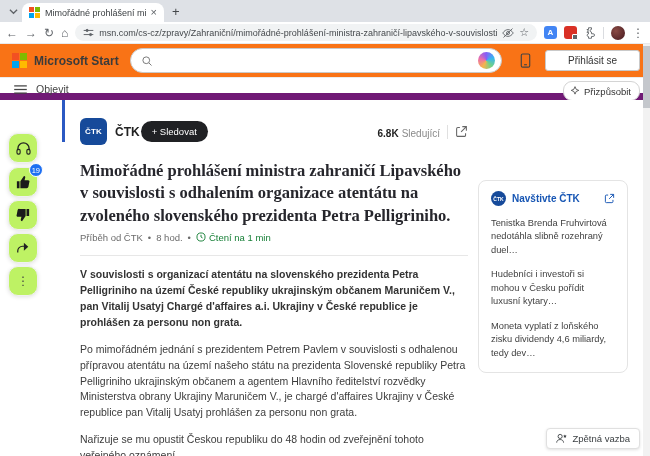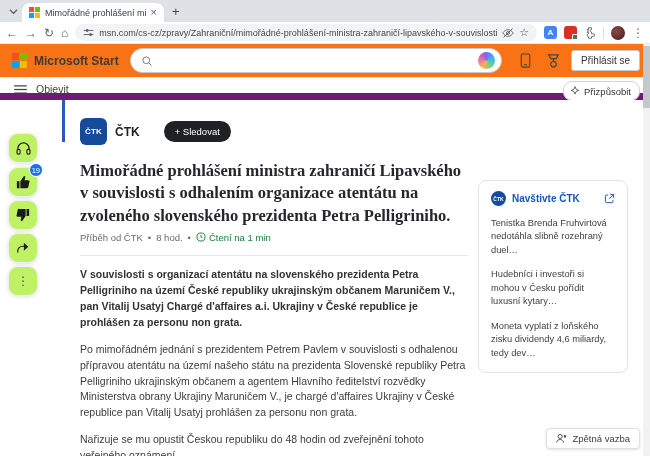--- a/index.html
+++ b/index.html
@@ -32,42 +32,42 @@
   .msn-header { position:absolute; left:0; top:44px; width:650px; height:34px; background:#f97316; border-bottom:1px solid #ececec; }
   .brand { position:absolute; left:12px; top:9px; display:flex; align-items:center; gap:7px; }
   .brand-sq { display:grid; grid-template-columns:7px 7px; grid-template-rows:7px 7px; gap:1px; }
   .brand-sq i:nth-child(1){background:#f25022} .brand-sq i:nth-child(2){background:#7fba00}
   .brand-sq i:nth-child(3){background:#00a4ef} .brand-sq i:nth-child(4){background:#ffb900}
   .brand-name { font-size:12px; font-weight:600; color:#3b3b3b; }
   .searchbar { position:absolute; left:130px; top:4px; width:372px; height:25px; border:1px solid #c9c9c9; border-radius:14px; display:flex; align-items:center; padding:0 6px 0 10px; background:#fff; }
   .searchbar .spacer { flex:1; }
   .copilot { width:17px; height:17px; border-radius:50%; background:conic-gradient(from 210deg, #f7b34c, #ec6fa8, #8a5cf5, #39b4f3, #6fd18a, #f7b34c); }
   .hdr-ic { position:absolute; top:9px; color:#444; }
-  .signin { position:absolute; right:10px; top:6px; height:21px; border:1px solid #c9c9c9; border-radius:3px; background:#fff; font-size:10px; color:#333; padding:0 9px; font-family:inherit;margin-left:24px; }
+  .signin { position:absolute; right:10px; top:6px; height:21px; border:1px solid #c9c9c9; border-radius:3px; background:#fff; font-size:10px; color:#333; padding:0 22px; font-family:inherit;margin-left:24px; }
 
   
   .subheader { position:absolute; left:0; top:78px; width:650px; height:22px; background:#fff; border-bottom:7px solid #701a75; }
   .discover { position:absolute; left:36px; top:5px; font-size:10.5px; color:#444; }
   .personalize { position:absolute; right:10px; top:3px; height:20px; border:1px solid #d4d4d4; border-radius:9px; background:#fff; font-size:9.5px; color:#333; padding:0 8px 0 6px; display:flex; align-items:center; gap:4px; font-family:inherit; }
 
   
   .content { position:absolute; left:0; top:100px; width:650px; height:356px; background:#fff; }
   .progress-bar { position:absolute; left:62px; top:0px; width:3px; height:42px; background:#2b59c3; }
 
   
   .rail-btn { position:absolute; left:8px; width:30px; height:30px; background:#bef264; border:1px solid #f0f0f0; border-radius:10px; box-shadow:0 1px 4px rgba(0,0,0,.12); display:flex; align-items:center; justify-content:center; color:#222; }
   .badge { position:absolute; top:-5px; right:-6px; min-width:14px; height:14px; background:#1d6ff2; border-radius:8px; color:#fff; font-size:7.5px; display:flex; align-items:center; justify-content:center; padding:0 2px; border:1px solid #fff; }
   .kebab-glyph { font-size:12px; color:#444; line-height:1; }
 
   
   .article { position:absolute; left:80px; top:18px; width:388px; }
   .pub-row { display:flex; align-items:center; }
   .ctk-logo { width:27px; height:27px; background:#164a9a; border-radius:6px; color:#fff; font-size:8px; font-weight:bold; display:flex; align-items:center; justify-content:center; letter-spacing:.2px; }
   .pub-name { font-size:12px; font-weight:bold; color:#222; margin-left:8px; }
-  .follow-btn { margin-left:24px; background:#202124; color:#fff; border:none; border-radius:13px; font-size:9.5px; padding:5px 11px; font-family:inherit; }
+  .follow-btn { margin-left:1px; background:#202124; color:#fff; border:none; border-radius:13px; font-size:9.5px; padding:5px 11px; font-family:inherit; }
   .pub-right { margin-left:auto; display:flex; align-items:center; gap:7px; }
   .followers-count { font-size:10px; font-weight:bold; color:#222; }
   .followers-label { font-size:10px; color:#8a8a8a; margin-left:3px; }
   .pub-div { width:1px; height:14px; background:#e0e0e0; }
   .headline { margin-top:15px; font-family:"Liberation Serif", serif; font-size:16.5px; font-weight:700; line-height:1.35; color:#26262c; }
   .byline { margin-top:5px; font-size:9.5px; color:#6b6b6b; display:flex; align-items:center; gap:5px; }
   .readtime { color:#188038; display:flex; align-items:center; gap:3px; }
   .art-div { margin-top:12px; border:none; border-top:1px solid #e7e7e7; }
   .para { margin-top:11px; font-size:10.5px; line-height:1.52; color:#3c3c3c; }
   .para.bold { font-weight:bold; color:#333; }
@@ -217,20 +217,28 @@
   </div>
   <div class="rail-btn" style="top:166px">
     <span class="kebab-glyph">⋮</span>
   </div>
 
   <div class="article">
     <div class="pub-row">
       <span class="ctk-logo">ČTK</span>
       <span class="pub-name">ČTK</span>
       <button class="follow-btn">+ Sledovat</button>
+      <span class="pub-right">
+        <span><span class="followers-count">6.8K</span><span class="followers-label">Sledující</span></span>
+        <span class="pub-div"></span>
+        <svg width="13" height="13" viewBox="0 0 16 16">
+            <path d="M6 3H3.5A1.5 1.5 0 0 0 2 4.5v8A1.5 1.5 0 0 0 3.5 14h8a1.5 1.5 0 0 0 1.5-1.5V10" fill="none" stroke="#666" stroke-width="1.3"></path>
+            <path d="M9 2h5v5 M14 2L7.5 8.5" fill="none" stroke="#666" stroke-width="1.3"></path>
+          </svg>
+      </span>
     </div>
 
     <h1 class="headline">Mimořádné prohlášení ministra zahraničí Lipavského v souvislosti s odhalením organizace atentátu na zvoleného slovenského prezidenta Petra Pelligriniho.</h1>
 
     <div class="byline">
       <span>Příběh od ČTK</span>
       <span>•</span>
       <span>8 hod.</span>
       <span>•</span>
       <span class="readtime">

